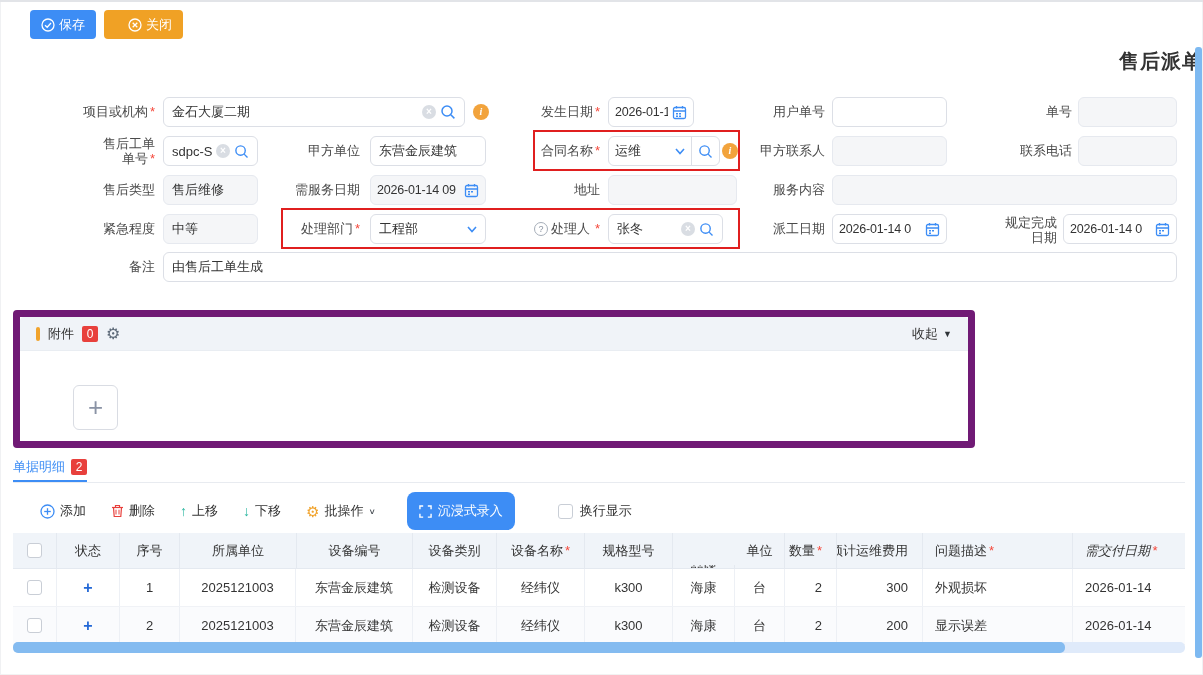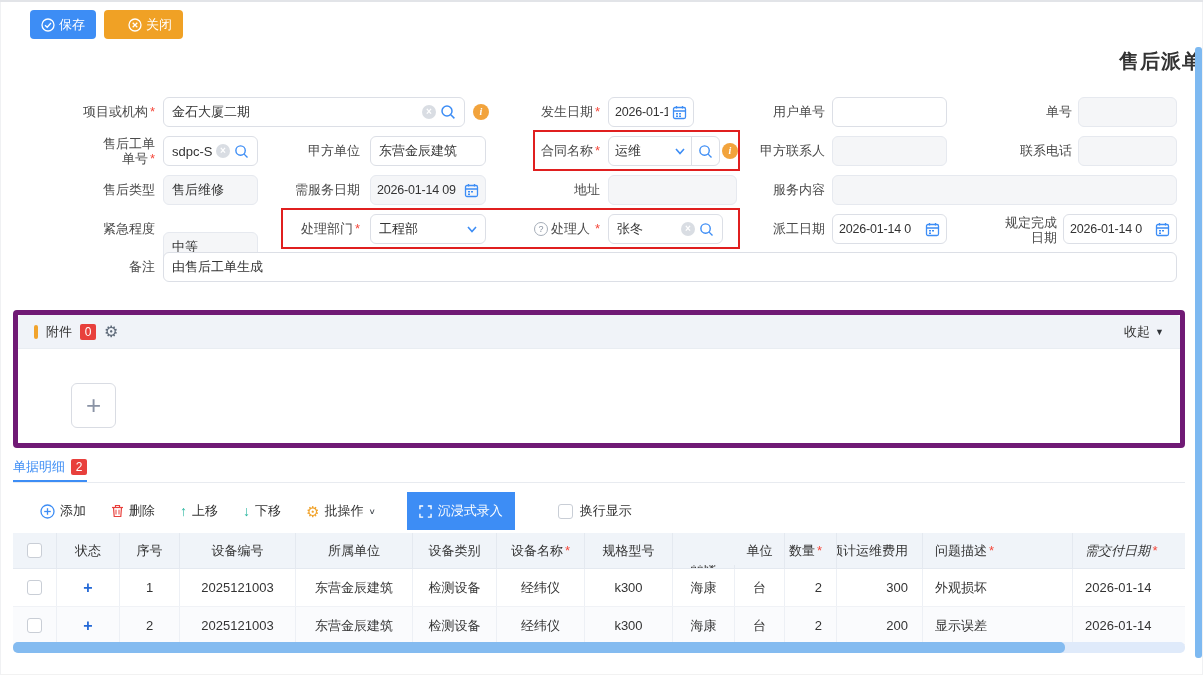--- a/index.html
+++ b/index.html
@@ -30,22 +30,22 @@
   .divider-v{ width:1px; align-self:stretch; background:#dcdfe6; margin:0 2px; flex:0 0 1px;}
   
   .icon-clear{ flex:0 0 14px; width:14px; height:14px; border-radius:50%; background:#d9dde3; color:#fff;
         font-size:10px; line-height:14px; text-align:center; font-weight:bold;}
   .icon-info{ position:absolute; width:16px; height:16px; border-radius:50%; background:#f2a33c; color:#fff;
         font-size:10px; line-height:16px; text-align:center; font-style:italic; font-weight:bold; font-family:"Liberation Serif",serif;}
   .icon-help{ width:14px; height:14px; border-radius:50%; border:1px solid #a6aeb9; color:#8a93a1;
         font-size:9px; line-height:12px; text-align:center; flex:0 0 14px;}
   .hl-box{ position:absolute; border:2px solid #e01f1f; pointer-events:none;}
   
-  .panel{ position:absolute; left:13px; top:310px; width:1172px; height:138px;
-        border:5px solid #701a75; border-radius:4px; background:#fff;}
+  .panel{ position:absolute; left:13px; top:310px; width:962px; height:138px;
+        border:7px solid #701a75; border-radius:4px; background:#fff;}
   .panel-head{ height:34px; background:#f0f3f8; border-bottom:1px solid #e9edf2; display:flex; align-items:center; padding:0 16px; gap:8px; border-radius:4px 4px 0 0;}
   .orange-bar{ width:4px; height:14px; border-radius:2px; background:#f1a32c; }
   .panel-title{ font-size:13px; color:#333; }
   .badge{ background:#e8403c; color:#fff; font-size:12px; line-height:16px; min-width:16px; text-align:center; padding:0 4px; border-radius:2px;}
   .gear{ font-size:16px; color:#5f6b7a; line-height:1;}
   .collapse{ margin-left:auto; display:flex; align-items:center; gap:5px; font-size:13px; color:#333; cursor:pointer;}
   .tri{ font-size:9px; color:#2f3338;}
   .upload-box{ position:absolute; left:53px; top:68px; width:45px; height:45px; border:1px solid #d9dce3; border-radius:6px;
         display:flex; align-items:center; justify-content:center; font-size:26px; font-weight:300; color:#8a93a5; cursor:pointer; background:#fff;}
   
@@ -53,21 +53,21 @@
   .tab-label{ color:#3d8df5; font-size:13px;}
   .tab-underline{ position:absolute; left:13px; top:480px; width:74px; height:2px; background:#3d8df5;}
   .tab-border{ position:absolute; left:13px; top:482px; width:1172px; height:1px; background:#e8ebf0;}
   
   .dtoolbar{ position:absolute; left:40px; top:496px; height:30px; display:flex; align-items:center; gap:25px; font-size:13px; color:#333;}
   .titem{ display:flex; align-items:center; gap:5px; cursor:pointer; white-space:nowrap;}
   .arrow-up{ color:#2ab6a0; font-weight:bold; font-size:14px;}
   .arrow-down{ color:#2ab6a0; font-weight:bold; font-size:14px;}
   .gear-orange{ color:#f1a32c; font-size:15px; line-height:1;}
   .chev{ font-size:10px; color:#4a5056; transform:scaleY(0.8);}
-  .btn-immersive{ height:38px; background:#3d8df5; border:none; border-radius:0; color:#fff; font-size:13px;
+  .btn-immersive{ height:38px; background:#3d8df5; border:none; border-radius:8px; color:#fff; font-size:13px;
         display:flex; align-items:center; gap:6px; padding:16px 12px; cursor:pointer; margin-left:6px; font-family:"Liberation Sans",sans-serif;}
   .cb{ width:15px; height:15px; border:1px solid #c9ced6; border-radius:3px; background:#fff; flex:0 0 15px; cursor:pointer;}
   .wrap-item{ display:flex; align-items:center; gap:7px;}
   
   .table{ position:absolute; left:13px; top:533px; width:1172px; overflow:hidden; font-size:13px; color:#333;}
   .trow{ display:flex; width:1280px;}
   .trow.head{ background:#f0f4f9; height:36px; border-bottom:1px solid #e4e9f0;}
   .trow.body{ height:38px; background:#fff; border-bottom:1px solid #f0f2f6;}
   .trow.body.alt{ background:#fafbfd;}
   .tcell{ display:flex; align-items:center; justify-content:center; border-right:1px solid #edf0f5; overflow:hidden; white-space:nowrap;}
@@ -228,21 +228,21 @@
   <div class="fld disabled" style="left:608px;top:175px;width:129px;">
     <span class="val"></span>
   </div>
 
   <div class="lbl" style="left:695px;top:175px;width:130px;">服务内容</div>
   <div class="fld disabled" style="left:832px;top:175px;width:345px;">
     <span class="val"></span>
   </div>
 
   <div class="lbl" style="left:8px;top:214px;width:147px;">紧急程度</div>
-  <div class="fld disabled" style="left:163px;top:232px;width:95px;justify-content:center;">
+  <div class="fld disabled" style="left:163px;top:214px;width:95px;justify-content:center;">
     <span class="val">中等</span>
   </div>
 
   <div class="hl-box" style="left:281px;top:208px;width:459px;height:41px;"></div>
 
   <div class="lbl" style="left:230px;top:214px;width:130px;">
     <span>处理部门</span><span class="req">*</span>
   </div>
   <div class="fld" style="left:370px;top:214px;width:116px;">
     <span class="val">工程部</span>
@@ -384,25 +384,25 @@
       <div class="trow head">
         <div class="tcell" style="flex: 0 0 44px;">
           <span class="cb"></span>
         </div>
         <div class="tcell" style="flex: 0 0 63px;">
           <span>状态</span>
         </div>
         <div class="tcell" style="flex: 0 0 60px;">
           <span>序号</span>
         </div>
+        <div class="tcell" style="flex: 0 0 117px;">
+          <span>所属单位</span>
+        </div>
         <div class="tcell" style="flex: 0 0 116px;">
           <span>设备编号</span>
-        </div>
-        <div class="tcell" style="flex: 0 0 117px;">
-          <span>所属单位</span>
         </div>
         <div class="tcell" style="flex: 0 0 84px;">
           <span>设备类别</span>
         </div>
         <div class="tcell" style="flex: 0 0 88px;">
           <span>设备名称</span>
           <span class="req">*</span>
         </div>
         <div class="tcell" style="flex: 0 0 88px;">
           <span>规格型号</span>

